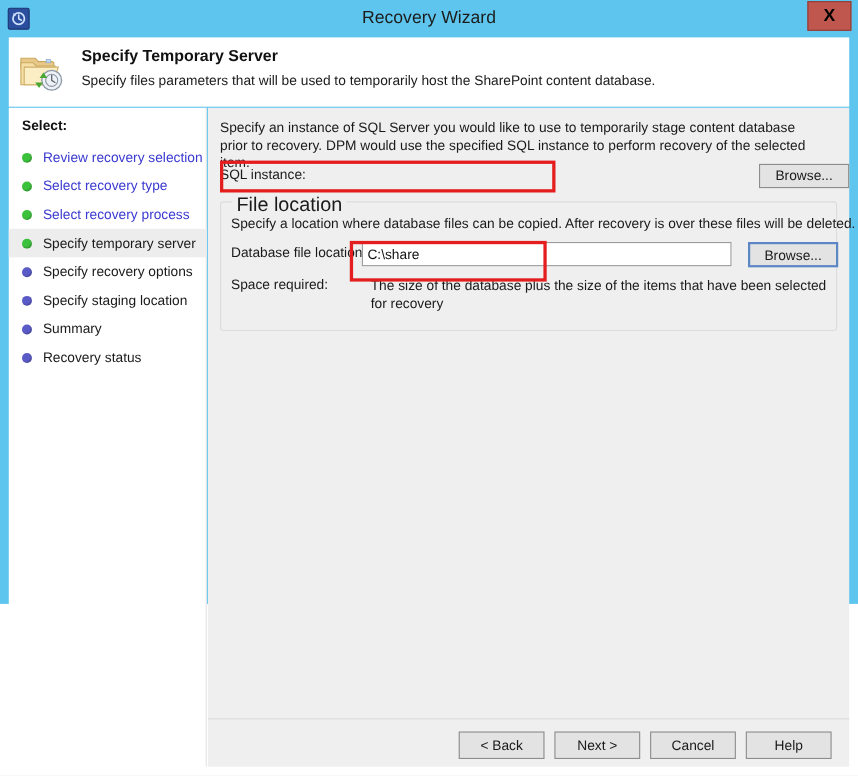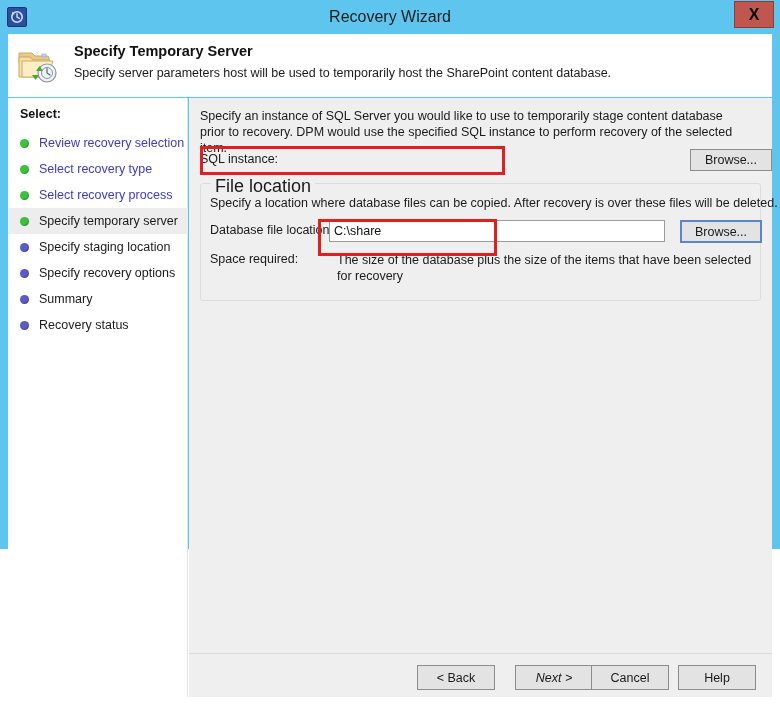--- a/index.html
+++ b/index.html
@@ -254,21 +254,21 @@
     position: absolute;
     left: 0; top: 556px;
     width: 583px; height: 43px;
   }
   .footer .btn {
     position: absolute;
     top: 11px;
     width: 78px; height: 25px;
   }
   .fb-back   { left: 228px; text-align: center; }
-  .fb-next   { left: 326px; font-style: italic; }
+  .fb-next   { left: 315px; }
   .fb-cancel { left: 402px; }
   .fb-help   { left: 489px; }
 
   
   .annot {
     position: absolute;
     border: 3px solid #e41e1e;
     pointer-events: none;
   }
   .annot-sql   { left: 200px;  top: 146px; width: 305px; height: 29px; }
@@ -299,21 +299,21 @@
         <path d="M6 17 h31 l-5 16 H6 Z" fill="#fbeec4" stroke="#cfae66" stroke-width="1"></path>
         <rect x="26" y="10" width="4" height="3" fill="#bfd6ef" stroke="#8fb1d6" stroke-width="0.7"></rect>
         <circle cx="31" cy="29" r="9" fill="#eef2f6" stroke="#8c98a6" stroke-width="1.2"></circle>
         <circle cx="31" cy="29" r="5.5" fill="none" stroke="#8c98a6" stroke-width="1"></circle>
         <path d="M31 24.5 L31 29 L34 31" fill="none" stroke="#5c6670" stroke-width="1.2" stroke-linecap="round"></path>
         <path d="M20 27 l7 0 l-3.5 -5 Z" fill="#4aa832"></path>
         <path d="M16 31 l7 0 l-3.5 5 Z" fill="#4aa832"></path>
       </svg>
     </div>
     <div class="header-title">Specify Temporary Server</div>
-    <div class="header-sub">Specify server parameters host will be used to temporarily host the SharePoint content database.</div>
+    <div class="header-sub">Specify files parameters that will be used to temporarily host the SharePoint content database.</div>
   </div>
 
   <div class="sidebar">
     <div class="steps-title">Select:</div>
     <div class="steps-list">
 
       <div class="step">
         <span class="bullet done"></span>
         <span class="label link">Review recovery selection</span>
       </div>
@@ -328,26 +328,26 @@
         <span class="label link">Select recovery process</span>
       </div>
 
       <div class="step current">
         <span class="bullet done"></span>
         <span class="label">Specify temporary server</span>
       </div>
 
       <div class="step">
         <span class="bullet pending"></span>
+        <span class="label">Specify recovery options</span>
+      </div>
+
+      <div class="step">
+        <span class="bullet pending"></span>
         <span class="label">Specify staging location</span>
-      </div>
-
-      <div class="step">
-        <span class="bullet pending"></span>
-        <span class="label">Specify recovery options</span>
       </div>
 
       <div class="step">
         <span class="bullet pending"></span>
         <span class="label">Summary</span>
       </div>
 
       <div class="step">
         <span class="bullet pending"></span>
         <span class="label">Recovery status</span>

